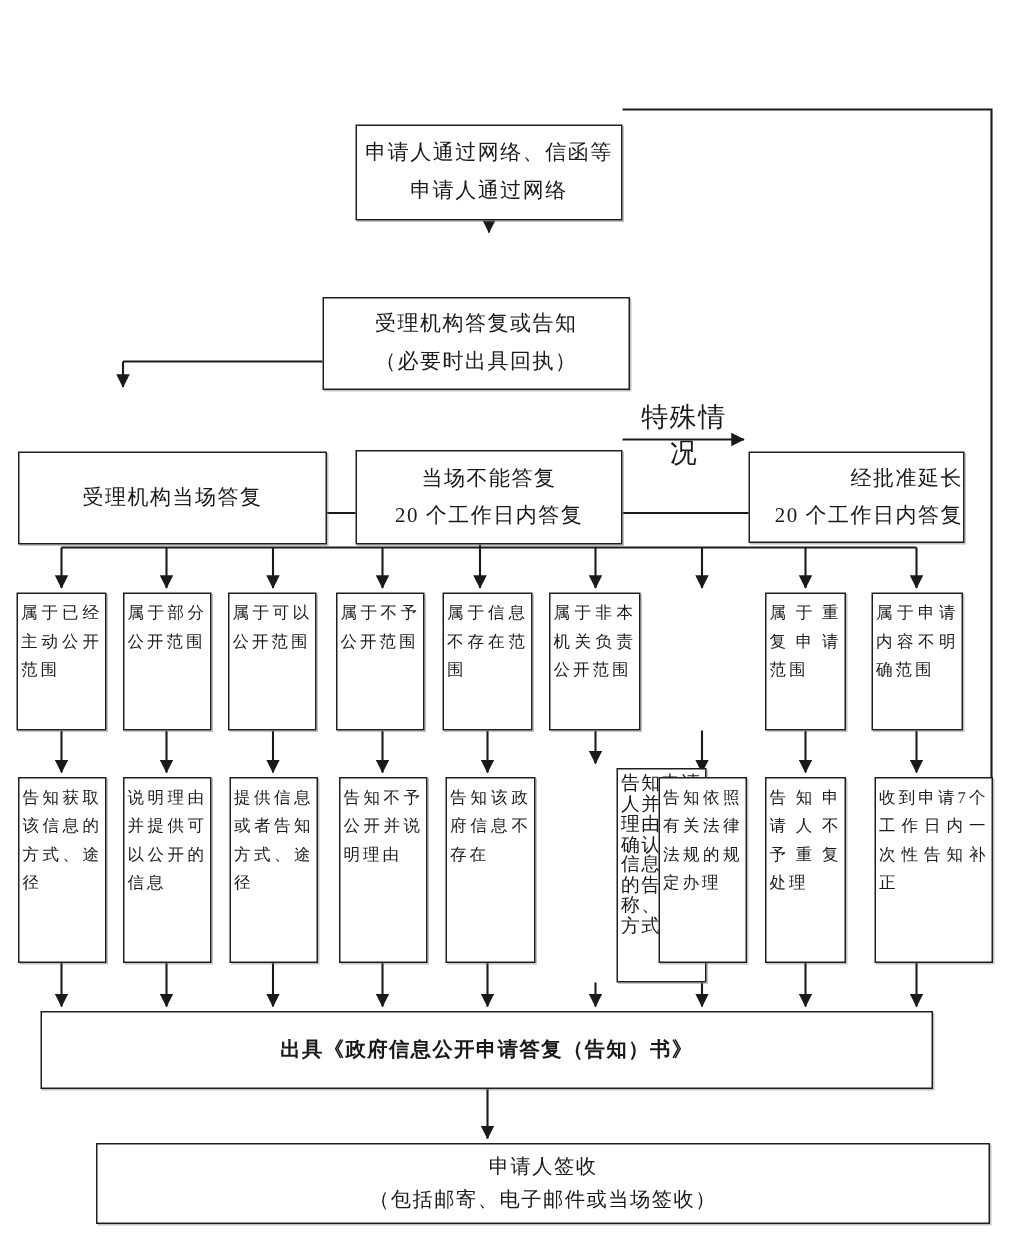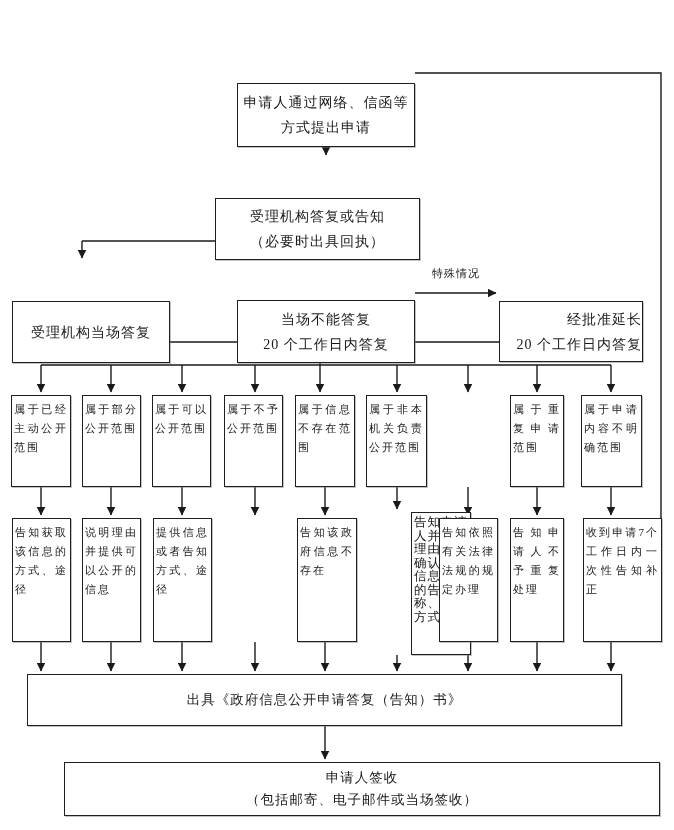--- a/index.html
+++ b/index.html
@@ -14,21 +14,21 @@
   }
   .ctr{display:flex;flex-direction:column;align-items:center;justify-content:center;text-align:center;}
   .big{font-size:14px;line-height:25px;letter-spacing:1px;margin-top:40px;}
   .small{
     font-size:11px;line-height:19px;letter-spacing:2px;padding:4px 2px;
     word-break:break-all;text-align:justify;text-justify:inter-character;
   }
   .small.dense{font-size:12.5px;line-height:13.5px;letter-spacing:1px;padding:3px 2px;}
   .wide{font-size:13.5px;letter-spacing:1px;}
   .wide .ln{line-height:22px;}
-  .float-label{position:absolute;font-size:11px;letter-spacing:1px;}
+  .float-label{position:absolute;font-size:18px;letter-spacing:1px;}
 </style>
 </head>
 <body>
 
 <div id="canvas">
 
   <svg id="wires" viewBox="0 0 674 830" xmlns="http://www.w3.org/2000/svg">
     <defs>
       <marker id="ah" markerUnits="userSpaceOnUse" markerWidth="9" markerHeight="9" refX="8.5" refY="4.5" orient="auto">
         <path d="M0,0 L9,4.5 L0,9 z" fill="#1a1a1a"></path>
@@ -82,29 +82,29 @@
       <line x1="611" y1="642" x2="611" y2="671" marker-end="url(#ah)"></line>
 
       <line x1="325" y1="726" x2="325" y2="759" marker-end="url(#ah)"></line>
 
       <polyline points="415,73 661,73 661,578 645,578"></polyline>
     </g>
   </svg>
 
   <div class="box ctr big" style="left:237px;top:43px;width:178px;height:64px;">
     <span class="ln">申请人通过网络、信函等</span>
-    <span class="ln">方式提出申请</span>
+    <span class="ln">申请人通过网络</span>
   </div>
 
   <div class="box ctr big" style="left:215px;top:158px;width:205px;height:62px;">
     <span class="ln">受理机构答复或告知</span>
     <span class="ln">（必要时出具回执）</span>
   </div>
 
-  <div class="box ctr big" style="left:12px;top:261px;width:158px;height:62px;">
+  <div class="box ctr big" style="left:12px;top:261px;width:206px;height:62px;">
     <span class="ln">受理机构当场答复</span>
   </div>
   <div class="box ctr big" style="left:237px;top:260px;width:178px;height:63px;">
     <span class="ln">当场不能答复</span>
     <span class="ln">20 个工作日内答复</span>
   </div>
   <div class="float-label" style="left:426px;top:266px;width:60px;text-align:center;">特殊情况</div>
   <div class="box ctr big" style="left:499px;top:261px;width:144px;height:61px;align-items:flex-end;">
     <span class="ln">经批准延长</span>
     <span class="ln">20 个工作日内答复</span>
@@ -115,27 +115,28 @@
   <div class="box small" style="left:152px;top:395px;width:59px;height:92px;">属于可以公开范围</div>
   <div class="box small" style="left:224px;top:395px;width:59px;height:92px;">属于不予公开范围</div>
   <div class="box small" style="left:295px;top:395px;width:60px;height:92px;">属于信息不存在范围</div>
   <div class="box small" style="left:366px;top:395px;width:61px;height:92px;">属于非本机关负责公开范围</div>
   <div class="box small" style="left:510px;top:395px;width:54px;height:92px;">属于重复申请范围</div>
   <div class="box small" style="left:581px;top:395px;width:61px;height:92px;">属于申请内容不明确范围</div>
 
   <div class="box small" style="left:12px;top:518px;width:59px;height:124px;">告知获取该信息的方式、途径</div>
   <div class="box small" style="left:82px;top:518px;width:59px;height:124px;">说明理由并提供可以公开的信息</div>
   <div class="box small" style="left:153px;top:518px;width:59px;height:124px;">提供信息或者告知方式、途径</div>
+  <div class="box small" style="left:226px;top:518px;width:59px;height:124px;">告知不予公开并说明理由</div>
   <div class="box small" style="left:297px;top:518px;width:60px;height:124px;">告知该政府信息不存在</div>
   <div class="box small dense" style="left:367px;top:512px;width:60px;height:143px;margin-left:44px;">告知申请人并说明理由。能确认掌握信息机关的告知名称、联系方式</div>
   <div class="box small" style="left:439px;top:518px;width:59px;height:124px;">告知依照有关法律法规的规定办理</div>
   <div class="box small" style="left:510px;top:518px;width:54px;height:124px;">告知申请人不予重复处理</div>
   <div class="box small" style="left:564px;top:518px;width:79px;height:124px;margin-left:19px;">收到申请7个工作日内一次性告知补正</div>
 
-  <div class="box ctr wide" style="left:27px;top:674px;width:595px;height:52px;">
+  <div class="box ctr wide" style="left:27px;top:674px;width:595px;height:52px;font-weight:bold;">
     <span class="ln">出具《政府信息公开申请答复（告知）书》</span>
   </div>
 
   <div class="box ctr wide" style="left:32px;top:762px;width:596px;height:54px;margin-left:32px;">
     <span class="ln">申请人签收</span>
     <span class="ln">（包括邮寄、电子邮件或当场签收）</span>
   </div>
 
 </div>
 

